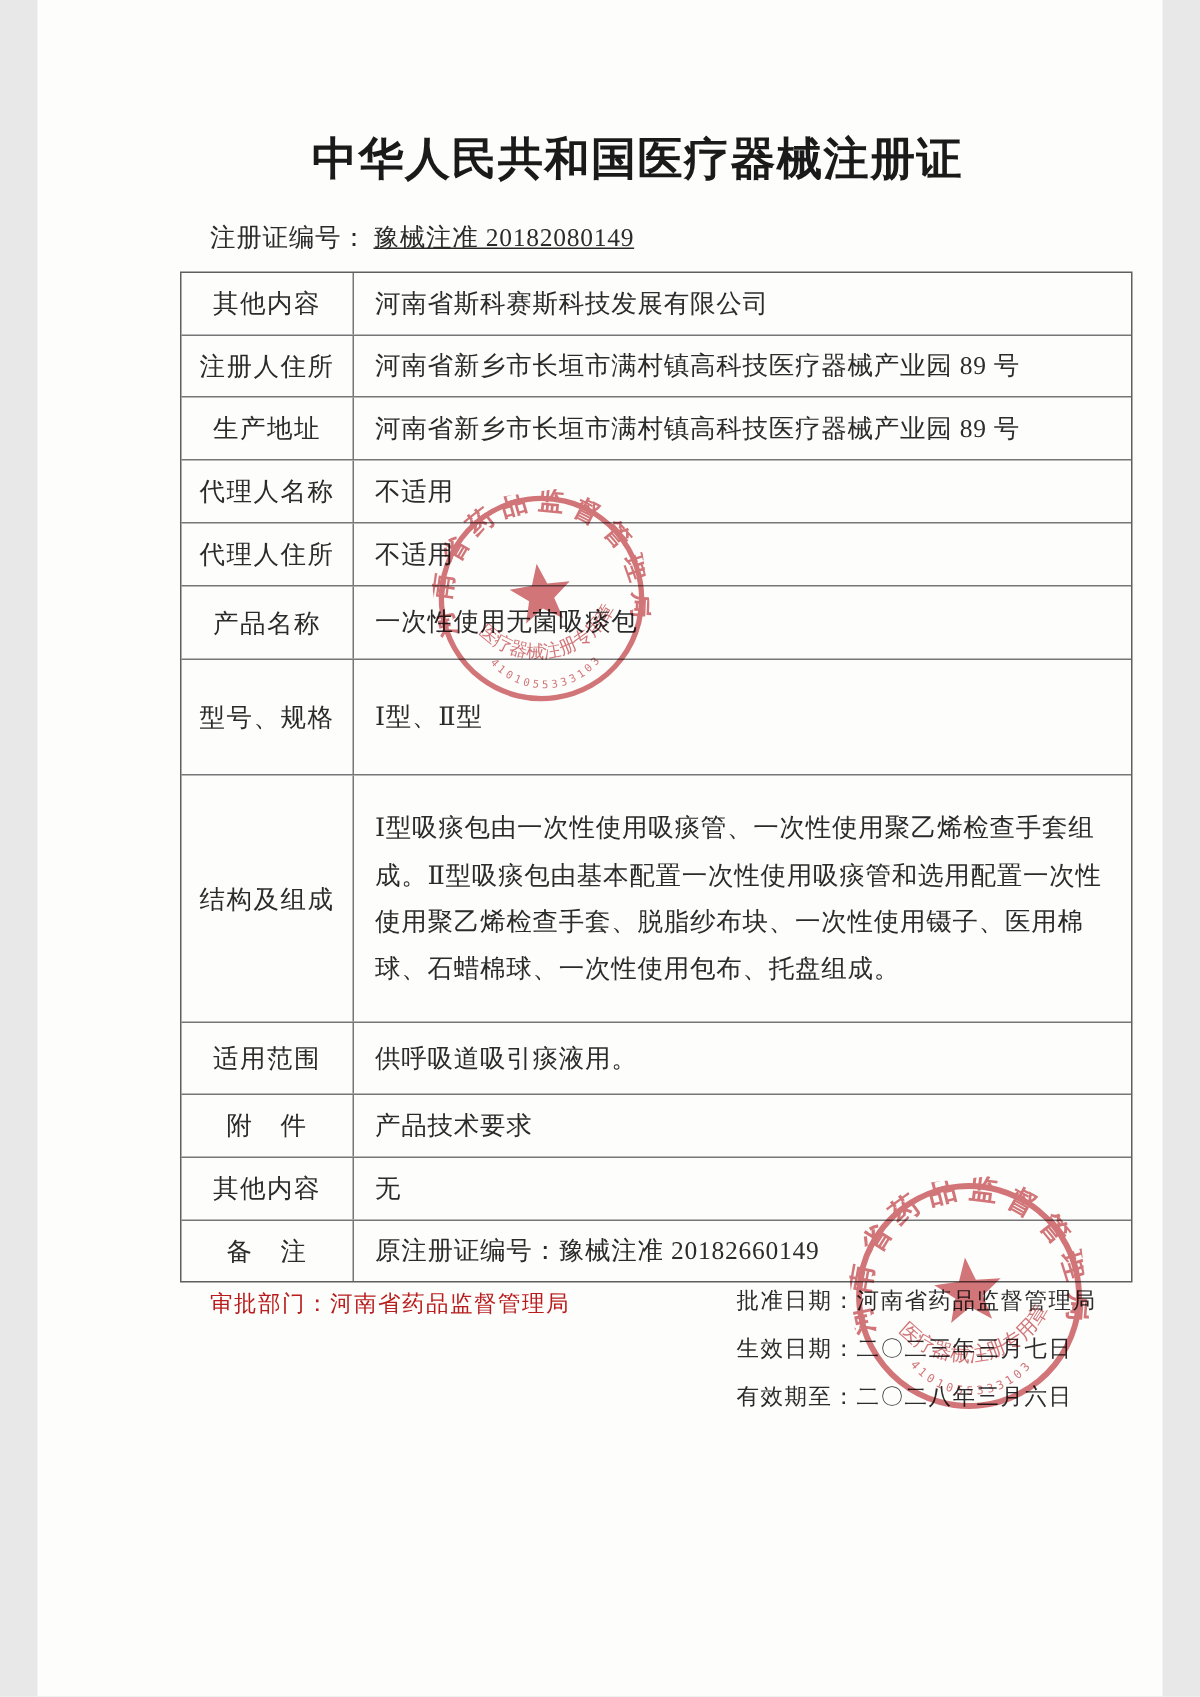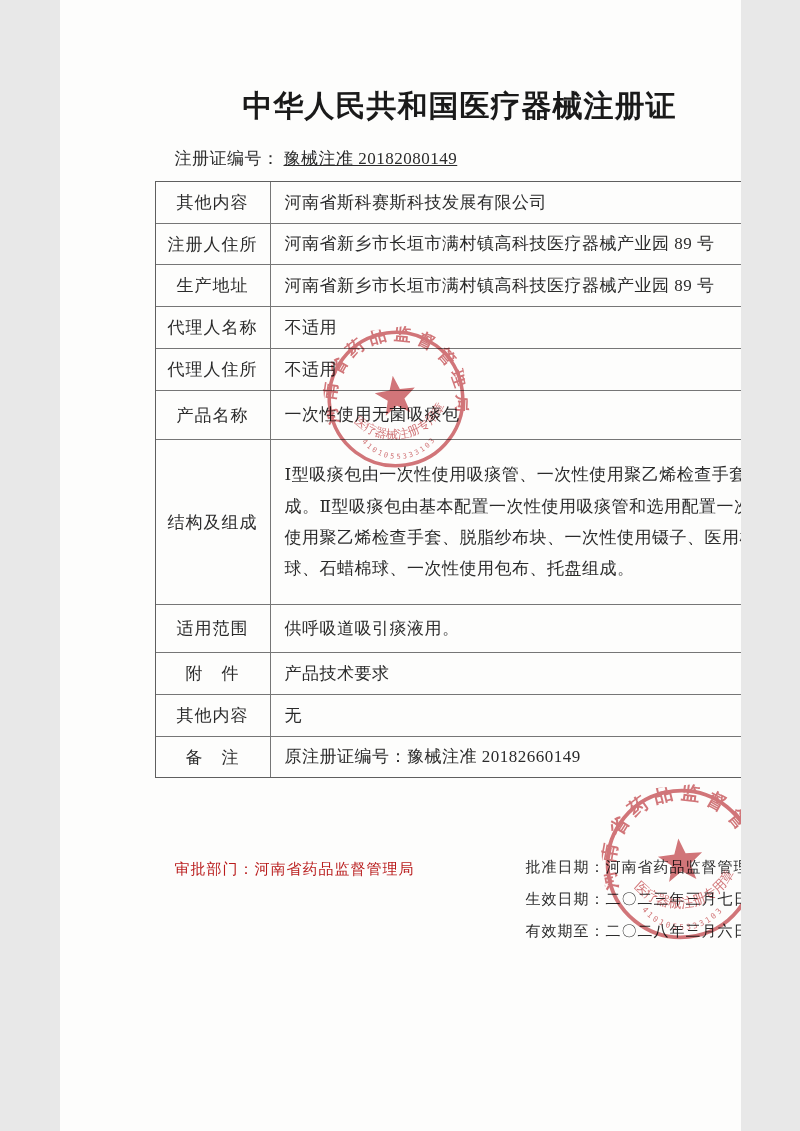--- a/index.html
+++ b/index.html
@@ -1,18 +1,18 @@
 <!DOCTYPE html>
 <html><head>
 <meta charset="utf-8">
 <style>
   html,body{margin:0;padding:0;background:#e8e8e8;}
   .page{
     position:relative;
-    width:681px;height:1131px;
+    width:750px;height:1131px;
     margin:0 auto;
     background:#fdfdfc;
     overflow:hidden;
     font-family:"Liberation Serif","DejaVu Serif",serif;
     color:#2e2e2e;
   }
   .doc-title{
     position:absolute;top:86px;left:0;width:800px;
     text-align:center;
     font-size:30px;font-weight:bold;letter-spacing:1px;color:#1a1a1a;
@@ -96,20 +96,24 @@
       <div class="tvalue">不适用</div>
     </div>
     <div class="trow row-4">
       <div class="tlabel">代理人住所</div>
       <div class="tvalue">不适用</div>
     </div>
     <div class="trow row-5">
       <div class="tlabel">产品名称</div>
       <div class="tvalue">一次性使用无菌吸痰包</div>
     </div>
+    <div class="trow row-6">
+      <div class="tlabel">型号、规格</div>
+      <div class="tvalue">Ⅰ型、Ⅱ型</div>
+    </div>
     <div class="trow row-7">
       <div class="tlabel">结构及组成</div>
       <div class="tvalue">Ⅰ型吸痰包由一次性使用吸痰管、一次性使用聚乙烯检查手套组成。Ⅱ型吸痰包由基本配置一次性使用吸痰管和选用配置一次性使用聚乙烯检查手套、脱脂纱布块、一次性使用镊子、医用棉球、石蜡棉球、一次性使用包布、托盘组成。</div>
     </div>
     <div class="trow row-8">
       <div class="tlabel">适用范围</div>
       <div class="tvalue">供呼吸道吸引痰液用。</div>
     </div>
     <div class="trow row-9">
       <div class="tlabel">附　件</div>

